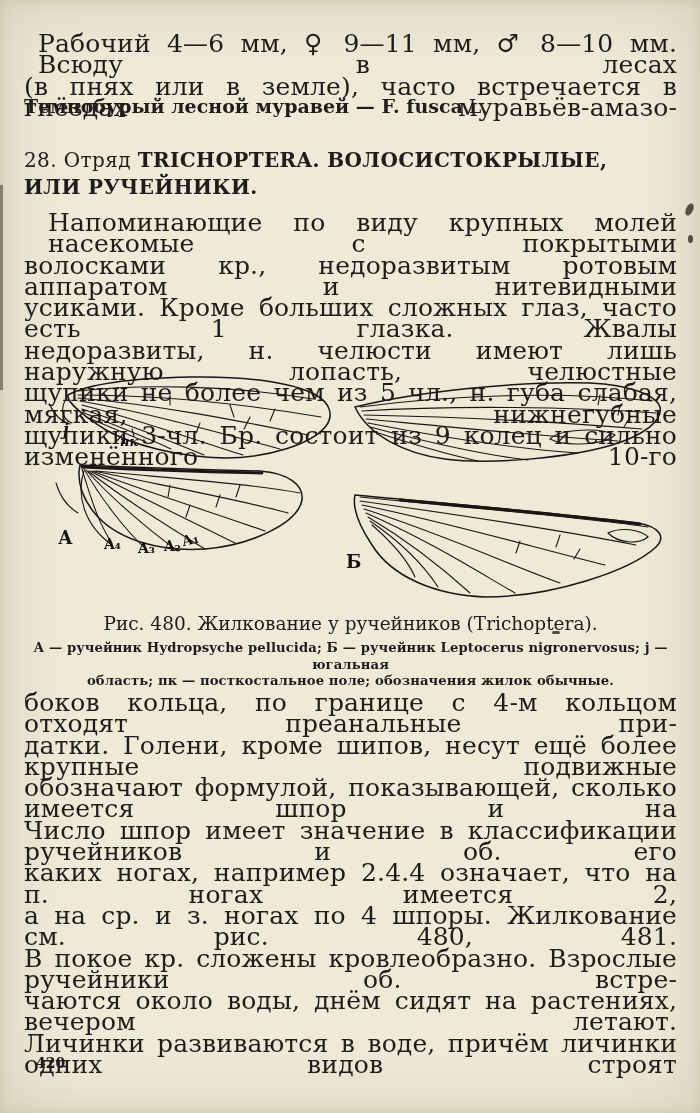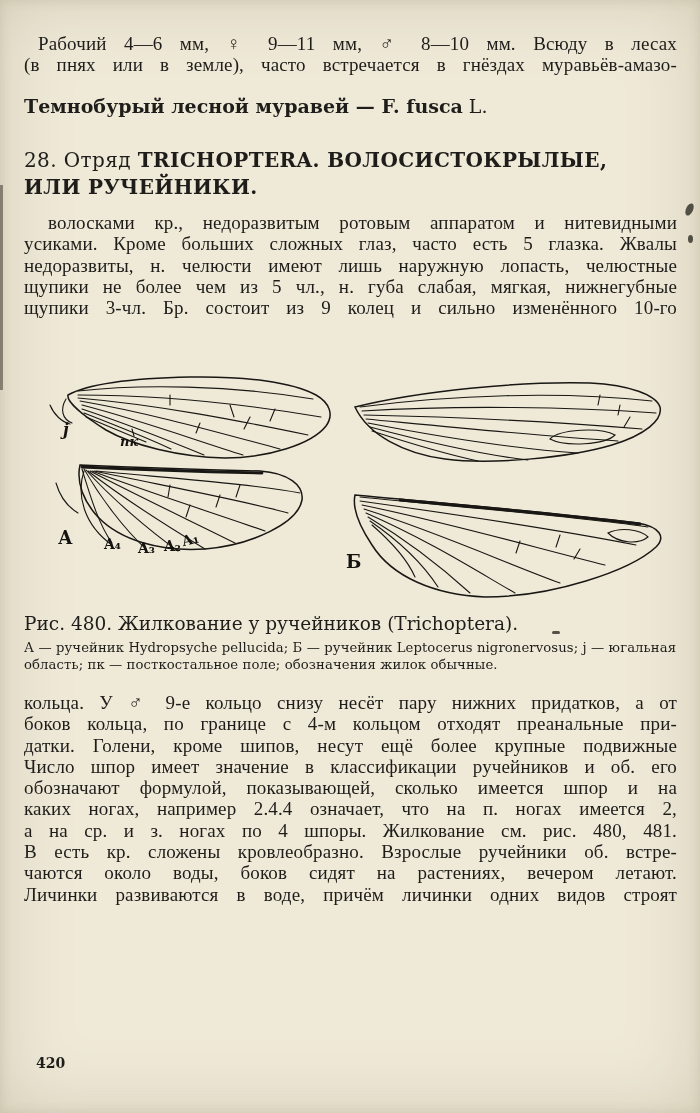--- a/index.html
+++ b/index.html
@@ -8,46 +8,45 @@
     background:#efe9d8;
     font-family:"DejaVu Serif","Liberation Serif",serif;
     color:#1e1d1a;
   }
   .paper-vignette{
     position:absolute;inset:0;pointer-events:none;
     box-shadow:inset 0 0 70px rgba(140,128,95,0.28), inset 0 0 12px rgba(120,110,80,0.18);
   }
   .textblock{position:absolute;left:24px;width:653px;}
   .tline{
-    font-size:19px;line-height:21.3px;
+    font-size:25px;line-height:21.3px;
     letter-spacing:0.15px;word-spacing:0.14em;
     text-align:justify;text-align-last:justify;
     white-space:normal;
-    font-family:Liberation Serif, serif;
   }
   .tline.last{text-align-last:left;}
   .indent-sm > .tline:first-child{padding-left:14px;}
   .indent-md > .tline:first-child{padding-left:24px;}
   .species-line{
     position:absolute;left:24px;width:653px;top:95px;
     font-size:19px;line-height:22px;font-weight:bold;text-align:left;
   }
   .species-line .author{font-weight:normal;}
   .heading{
     position:absolute;left:24px;width:653px;top:147px;
     text-align:left;font-size:20px;line-height:27px;letter-spacing:0.4px;
   }
   .heading .hbold{font-weight:bold;}
   .fig-caption{
     position:absolute;left:24px;width:653px;top:613px;
-    font-size:18.5px;line-height:22px;
+    text-align:center;font-size:18.5px;line-height:22px;
   }
   .fig-legend{
     position:absolute;left:24px;width:653px;top:640px;
-    font-size:13.2px;line-height:16.5px;letter-spacing:0.1px;
+    text-align:center;font-size:13.2px;line-height:16.5px;letter-spacing:0.1px;font-weight:bold;
   }
   .page-number{
     position:absolute;left:36px;top:1055px;font-size:14px;font-weight:bold;
   }
   .figure-area{position:absolute;left:20px;top:365px;width:660px;height:248px;}
   .figure-area svg{width:100%;height:100%;}
   .wing{fill:none;stroke:#181713;stroke-width:1.5;stroke-linecap:round;}
   .wing.thick{stroke-width:2.8;}
   .wing.thin{stroke-width:1.1;}
   .figlabel{fill:#141310;font-family:"DejaVu Serif","Liberation Serif",serif;font-weight:bold;}
@@ -67,22 +66,23 @@
 <div class="species-line">
   <span>Темнобурый лесной муравей — </span><span>F. fusca</span><span class="author"> L.</span>
 </div>
 
 <div class="heading">
   <div><span>28. Отряд </span><span class="hbold">TRICHOPTERA. ВОЛОСИСТОКРЫЛЫЕ,</span></div>
   <div class="hbold">ИЛИ РУЧЕЙНИКИ.</div>
 </div>
 
 <div class="textblock indent-md" style="top:212px;">
+  <div class="tline">Напоминающие по виду крупных молей насекомые с покрытыми</div>
   <div class="tline">волосками кр., недоразвитым ротовым аппаратом и нитевидными</div>
-  <div class="tline">усиками. Кроме больших сложных глаз, часто есть 5 глазка. Жвалы</div>
+  <div class="tline">усиками. Кроме больших сложных глаз, часто есть 1 глазка. Жвалы</div>
   <div class="tline">недоразвиты, н. челюсти имеют лишь наружную лопасть, челюстные</div>
   <div class="tline">щупики не более чем из 5 чл., н. губа слабая, мягкая, нижнегубные</div>
   <div class="tline">щупики 3-чл. Бр. состоит из 9 колец и сильно изменённого 10-го</div>
 </div>
 
 <div class="figure-area">
 <svg viewBox="0 0 660 248" xmlns="http://www.w3.org/2000/svg">
 
   <g>
     <path class="wing" d="M48,30 C70,18 120,13 170,12 C225,11 272,17 296,30 C310,38 314,50 306,61 C292,79 248,93 205,93 C158,92 112,80 86,65 C70,55 46,38 48,30 Z"></path>
@@ -166,29 +166,28 @@
 </svg>
 </div>
 
 <div class="fig-caption">Рис. 480. Жилкование у ручейников (Trichoptera).</div>
 <div class="fig-legend">
   <div>А — ручейник Hydropsyche pellucida; Б — ручейник Leptocerus  nigronervosus; j — югальная</div>
   <div>область; пк — посткостальное поле; обозначения жилок обычные.</div>
 </div>
 
 <div class="textblock" style="top:692px;">
-  <div class="tline">кольца. У ♂ 9-е кольцо снизу несёт пару нижних придатков, а от</div>
   <div class="tline">боков кольца, по границе с 4-м кольцом отходят преанальные при-</div>
   <div class="tline">датки. Голени, кроме шипов, несут ещё более крупные подвижные</div>
+  <div class="tline">обозначают формулой, показывающей, сколько имеется шпор и на</div>
   <div class="tline">Число шпор имеет значение в классификации ручейников и об. его</div>
-  <div class="tline">обозначают формулой, показывающей, сколько имеется шпор и на</div>
   <div class="tline">каких ногах, например 2.4.4 означает, что на п. ногах имеется 2,</div>
   <div class="tline">а на ср. и з. ногах по 4 шпоры. Жилкование см. рис. 480, 481.</div>
-  <div class="tline">В есть кр. сложены кровлеобразно. Взрослые ручейники об. встре-</div>
-  <div class="tline">чаются около воды, боков сидят на растениях, вечером летают.</div>
+  <div class="tline">В покое кр. сложены кровлеобразно. Взрослые ручейники об. встре-</div>
+  <div class="tline">чаются около воды, днём сидят на растениях, вечером летают.</div>
   <div class="tline">Личинки развиваются в воде, причём личинки одних видов строят</div>
 
 </div>
 
 <div class="page-number">420</div>
 
 <div class="edge-artifact" style="left:0;top:185px;width:3px;height:205px;filter:blur(0.6px);"></div>
 <div class="speck" style="left:686px;top:203px;width:7px;height:13px;transform:rotate(25deg);"></div>
 <div class="speck" style="left:688px;top:235px;width:5px;height:8px;"></div>
 <div class="speck" style="left:552px;top:631px;width:8px;height:3px;border-radius:2px;"></div>

